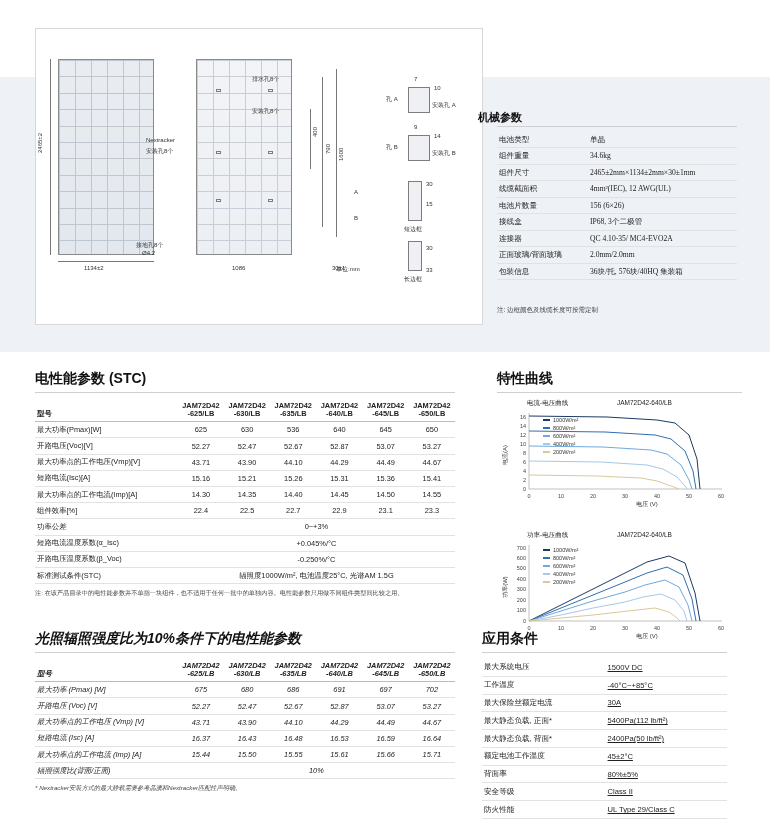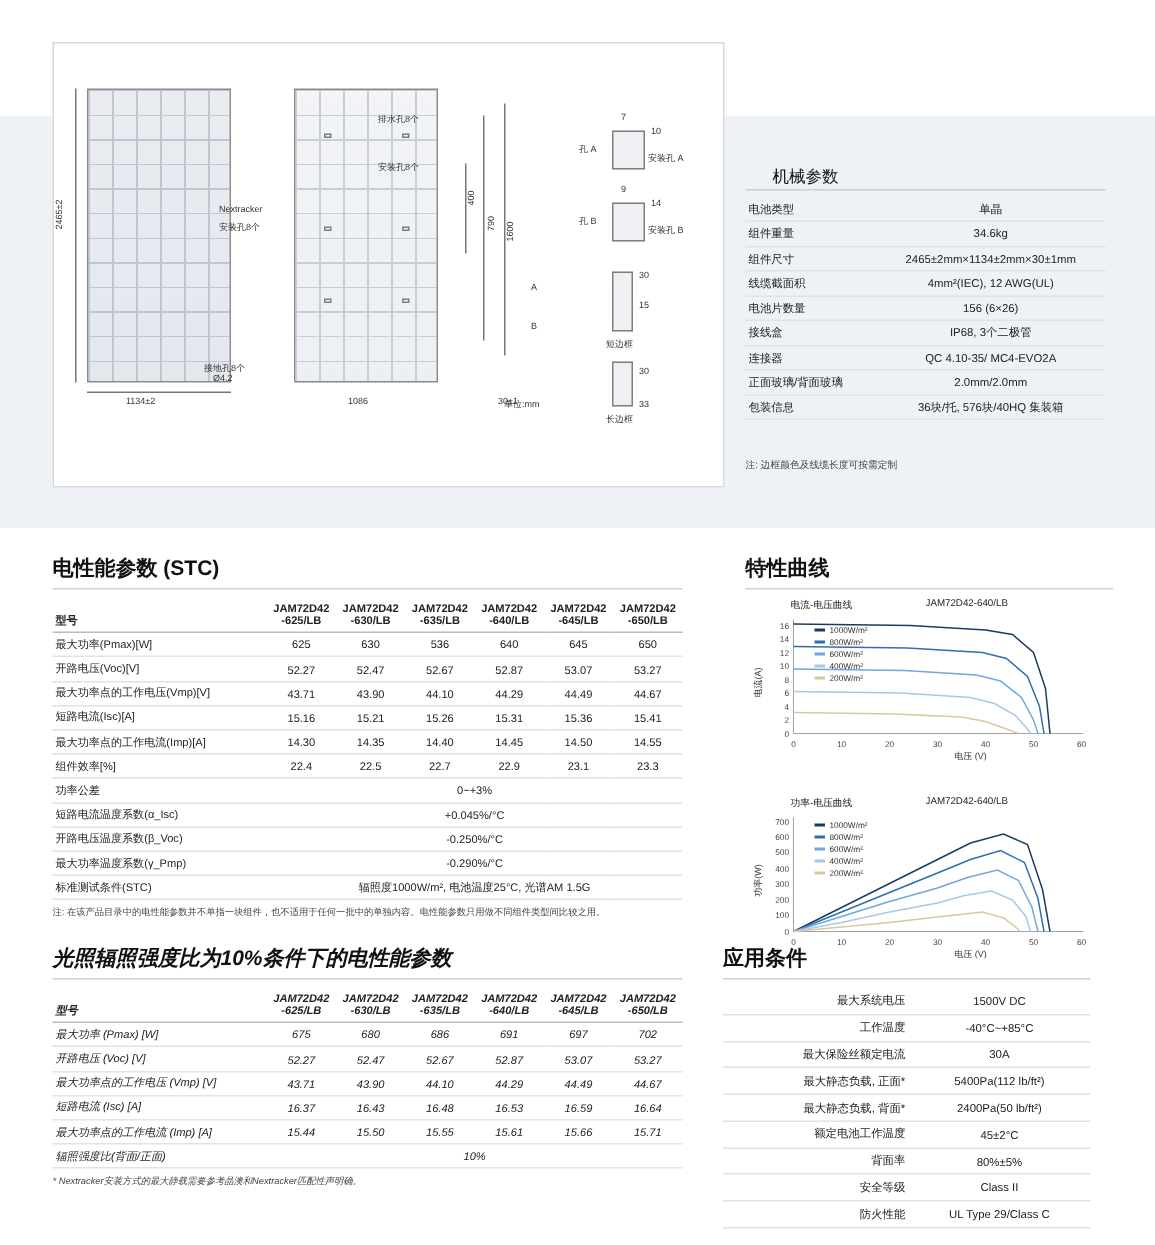--- a/index.html
+++ b/index.html
@@ -18,35 +18,35 @@
   
   .top-band {
     position: absolute; left: 0; top: 0; width: 770px; height: 352px;
     background: linear-gradient(180deg, #ffffff 0%, #ffffff 22%, #eef1f6 22%, #eef1f6 100%);
   }
   .diagram-box {
     position: absolute; left: 35px; top: 28px; width: 448px; height: 297px;
     background: #fff; border: 1px solid #d8d8d8;
   }
   .mech-title {
-    position: absolute; left: 515px; top: 110px;
-    font-size: 11px; font-weight: normal; color: #111;
+    position: absolute; left: 478px; top: 110px;
+    font-size: 11px; font-weight: bold; color: #111;
   }
   .mech-rule {
     position: absolute; left: 497px; top: 126px; width: 240px; height: 1px; background: #cfcfcf;
   }
   .mech-table {
     position: absolute; left: 497px; top: 132px; width: 240px;
     border-collapse: collapse; font-size: 7.6px;
   }
   .mech-table td {
     padding: 3px 2px; border-bottom: 1px solid #e2e2e2; line-height: 1.25;
   }
   .mech-table td.k { text-align: left; color: #222; white-space: nowrap; }
-  .mech-table td.v { text-align: center; color: #222; }
+  .mech-table td.v { text-align: left; color: #222; font-family: Liberation Serif, serif; }
   .mech-note {
     position: absolute; left: 497px; top: 306px; width: 250px;
     font-size: 6.5px; color: #444;
   }
 
   
   .d-label { position: absolute; font-size: 6px; color: #333; white-space: nowrap; }
   .panel-front {
     position: absolute; left: 22px; top: 30px; width: 96px; height: 196px;
     border: 1px solid #8a8a8a; background:
@@ -83,22 +83,22 @@
   table.dt th { font-weight: bold; text-align: center; line-height: 1.15; vertical-align: bottom; }
   table.dt th.lead, table.dt td.lead { text-align: left; white-space: nowrap; }
   table.dt td.num { text-align: center; }
   table.dt td.span { text-align: center; }
   table.dt tr.head th { border-bottom: 1px solid #bbb; }
 
   .note { font-size: 6.2px; color: #444; margin-top: 5px; line-height: 1.35; }
 
   table.kv { width: 100%; border-collapse: collapse; font-size: 7.6px; margin-top: 6px; }
   table.kv td { border-bottom: 1px solid #e2e2e2; padding: 3.4px 2px; }
-  table.kv td.k { text-align: right; white-space: nowrap; margin-left: 44px; }
-  table.kv td.v { text-align: center; }
+  table.kv td.k { text-align: left; white-space: nowrap; margin-left: 44px; }
+  table.kv td.v { text-align: left; text-decoration: underline; }
 
   
   .chart { position: relative; width: 245px; height: 110px; margin-top: 6px; }
   .chart .c-title { position: absolute; left: 30px; top: 0; font-size: 6.5px; color: #222; }
   .chart .c-model { position: absolute; left: 120px; top: 0; font-size: 6.5px; color: #222; }
   .chart svg { position: absolute; left: 0; top: 8px; }
   .axis-label { font-size: 6px; fill: #333; }
   .tick { font-size: 5.5px; fill: #444; }
   .legend-txt { font-size: 5.5px; fill: #333; }
 </style>
@@ -313,24 +313,20 @@
             </tr>
           <tr>
               <td class="lead">短路电流温度系数(α_Isc)</td>
               <td class="span" colspan="6">+0.045%/°C</td>
             </tr>
           <tr>
               <td class="lead">开路电压温度系数(β_Voc)</td>
               <td class="span" colspan="6">-0.250%/°C</td>
             </tr>
           <tr>
-              <td class="lead">最大功率温度系数(γ_Pmp)</td>
-              <td class="span" colspan="6">-0.290%/°C</td>
-            </tr>
-          <tr>
               <td class="lead">标准测试条件(STC)</td>
               <td class="span" colspan="6">辐照度1000W/m², 电池温度25°C, 光谱AM 1.5G</td>
             </tr>
         </tbody>
       </table>
       <div class="note">注: 在该产品目录中的电性能参数并不单指一块组件，也不适用于任何一批中的单独内容。电性能参数只用做不同组件类型间比较之用。</div>
     </div>
 
     <div class="irr-wrap">
       <div class="sec-title">光照辐照强度比为10%条件下的电性能参数</div>

